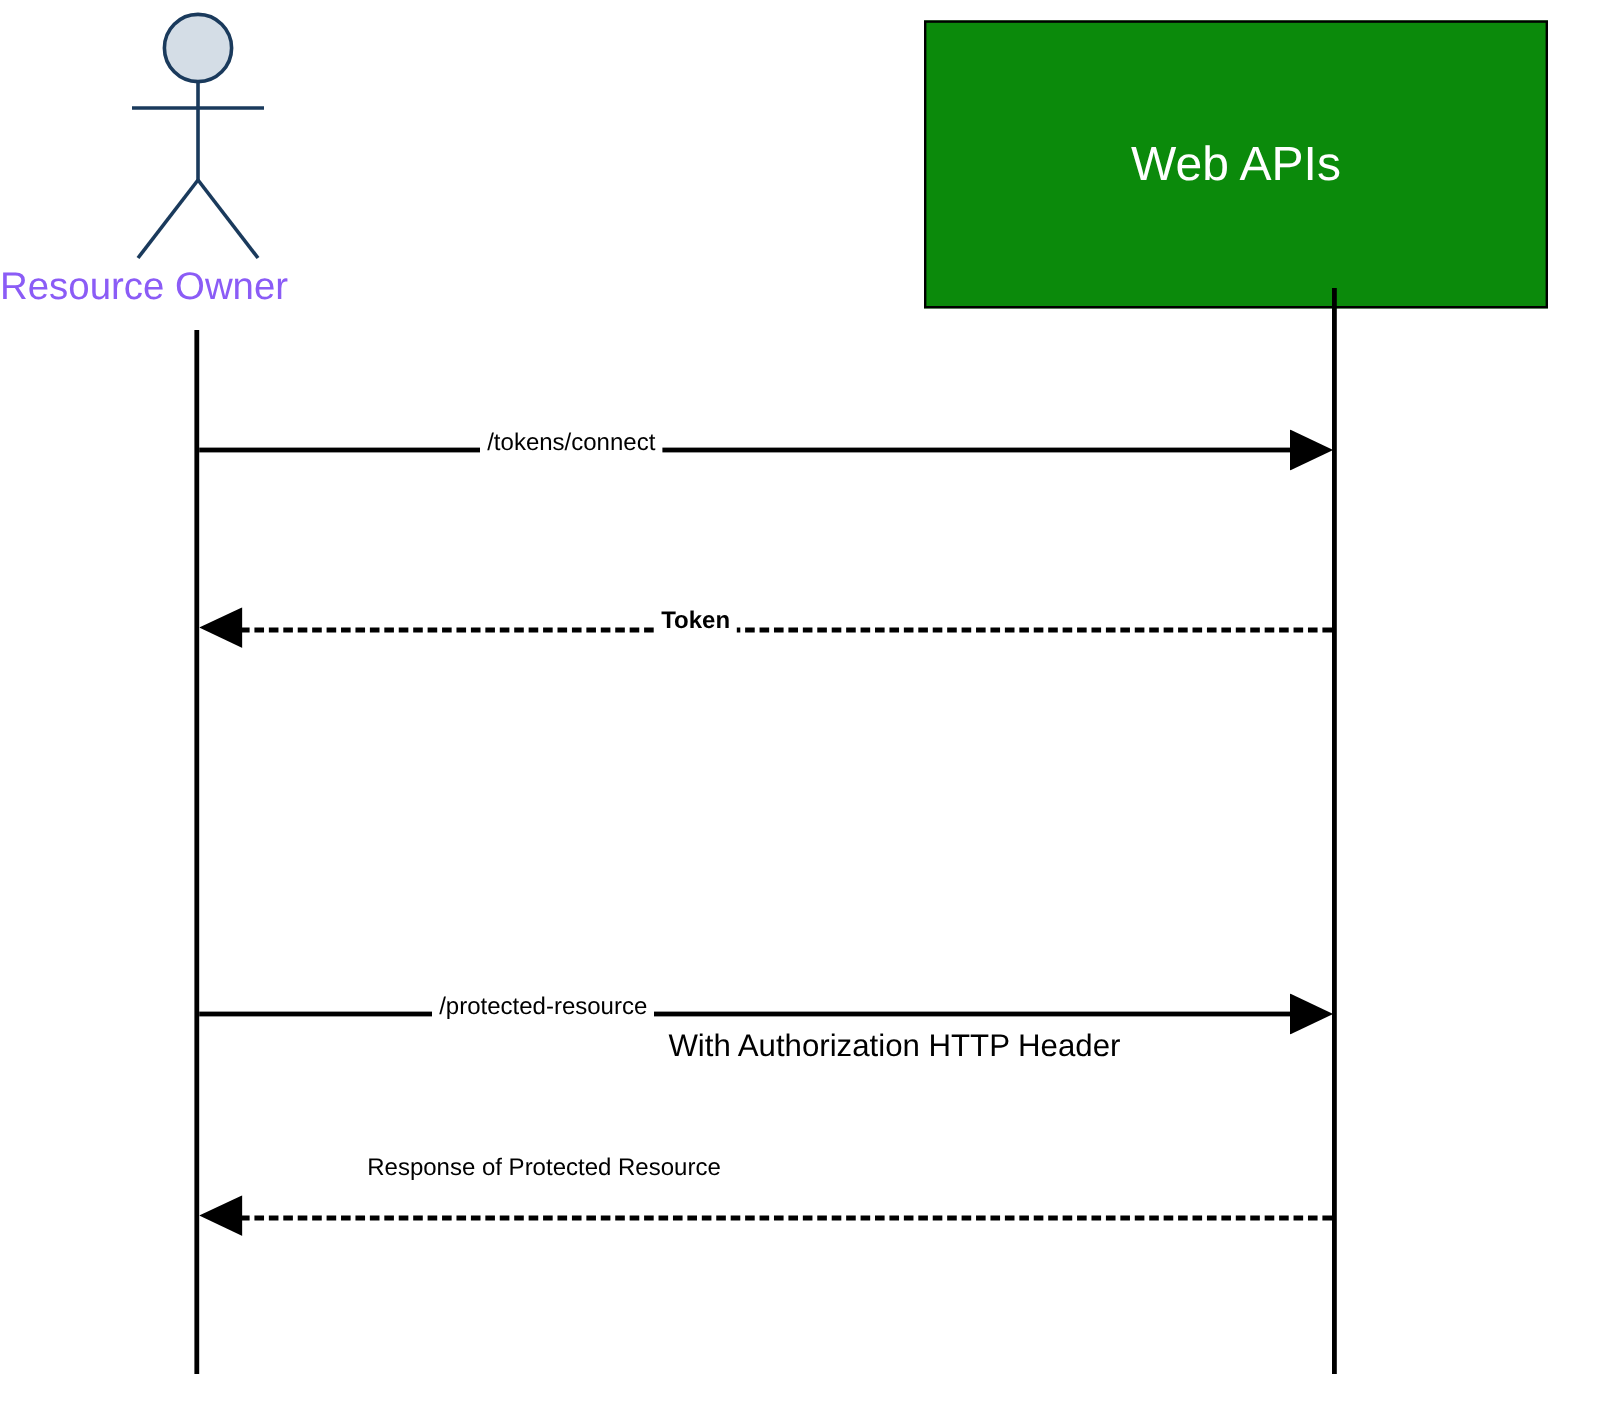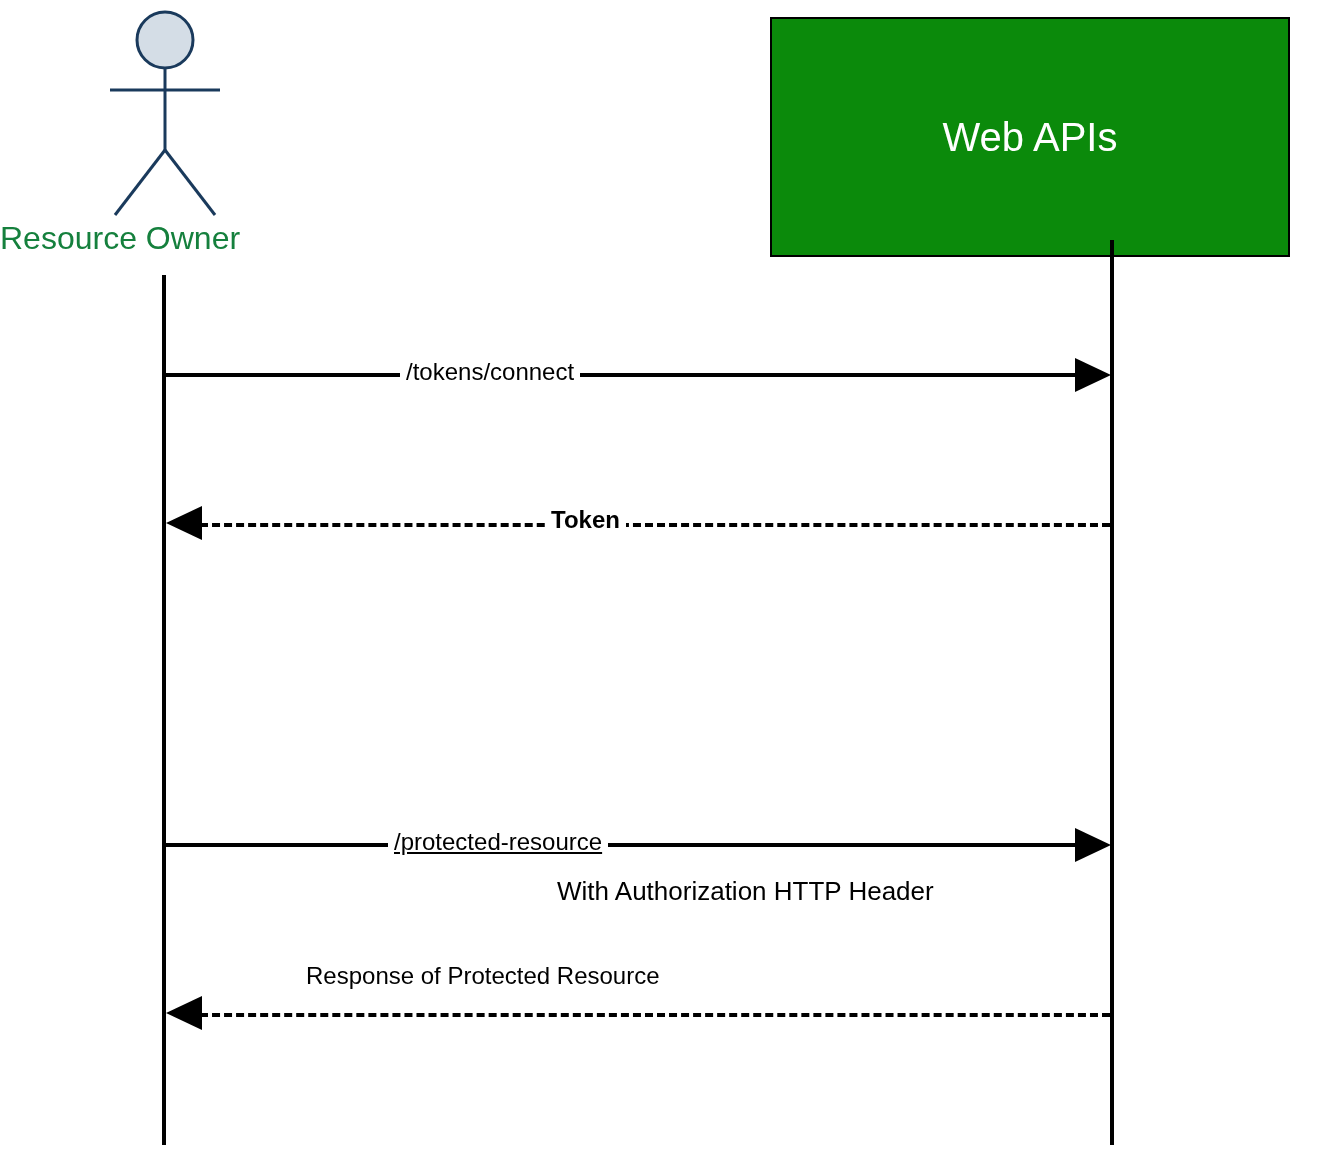--- a/index.html
+++ b/index.html
@@ -18,21 +18,21 @@
     .actor-figure {
       position: absolute;
       left: 100px;
       top: 10px;
     }
     .actor-label {
       position: absolute;
       left: 0px;
       top: 220px;
       font-size: 32px;
-      color: #15803d;
+      color: #8b5cf6;
       white-space: nowrap;
     }
     .webapi-box {
       position: absolute;
       left: 770px;
       top: 0px;
       width: 520px;
       height: 240px;
       background: #0b8a0b;
       border: 2px solid #000;
@@ -69,21 +69,21 @@
       position: absolute;
       height: 0;
       border-top: 4px dashed #000;
     }
     .arrowhead {
       position: absolute;
     }
     .msg-label {
       position: absolute;
       background: #fff;
-      font-size: 24px;
+      font-size: 20px;
       color: #000;
       padding: 2px 6px;
       white-space: nowrap;
       z-index: 10;
     }
     .sub-label {
       position: absolute;
       font-size: 26px;
       color: #000;
       white-space: nowrap;
@@ -129,22 +129,22 @@
       </svg>
   </div>
   <div class="msg-label" style="left:545px; top:504px;font-weight:bold;">Token</div>
 
   <div class="arrow-line" style="left:166px; top:843px; width:930px;"></div>
   <div class="arrowhead" style="left:1075px; top:828px;">
     <svg width="36" height="34">
         <polygon points="0,0 36,17 0,34" fill="#000"></polygon>
       </svg>
   </div>
-  <div class="msg-label" style="left:388px; top:826px;text-decoration:underline;">/protected-resource</div>
-  <div class="sub-label" style="left:553px; top:876px;">With Authorization HTTP Header</div>
+  <div class="msg-label" style="left:360px; top:826px;">/protected-resource</div>
+  <div class="sub-label" style="left:553px; top:856px;">With Authorization HTTP Header</div>
 
   <div class="dashed-line" style="left:200px; top:1013px; width:910px;"></div>
   <div class="arrowhead" style="left:166px; top:996px;">
     <svg width="36" height="34">
         <polygon points="36,0 0,17 36,34" fill="#000"></polygon>
       </svg>
   </div>
   <div class="msg-label" style="left:300px; top:960px;">Response of Protected Resource</div>
 
 </div>

